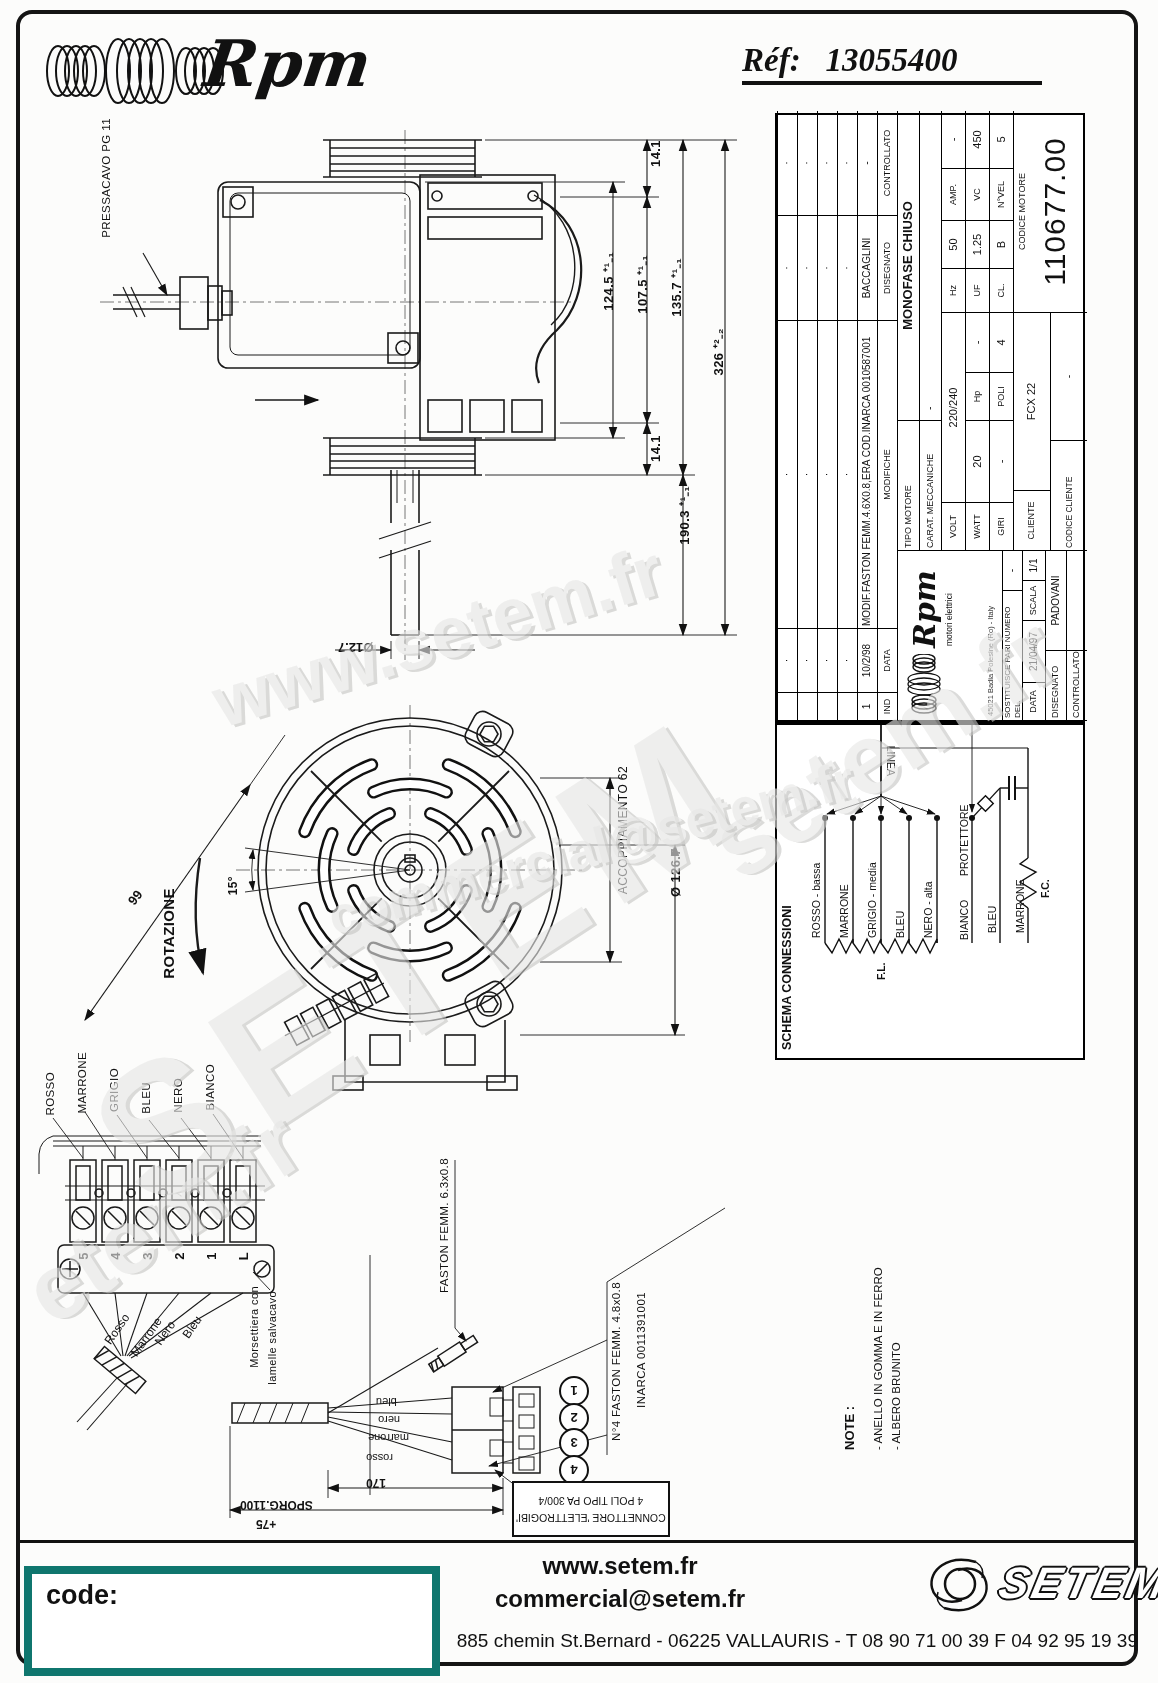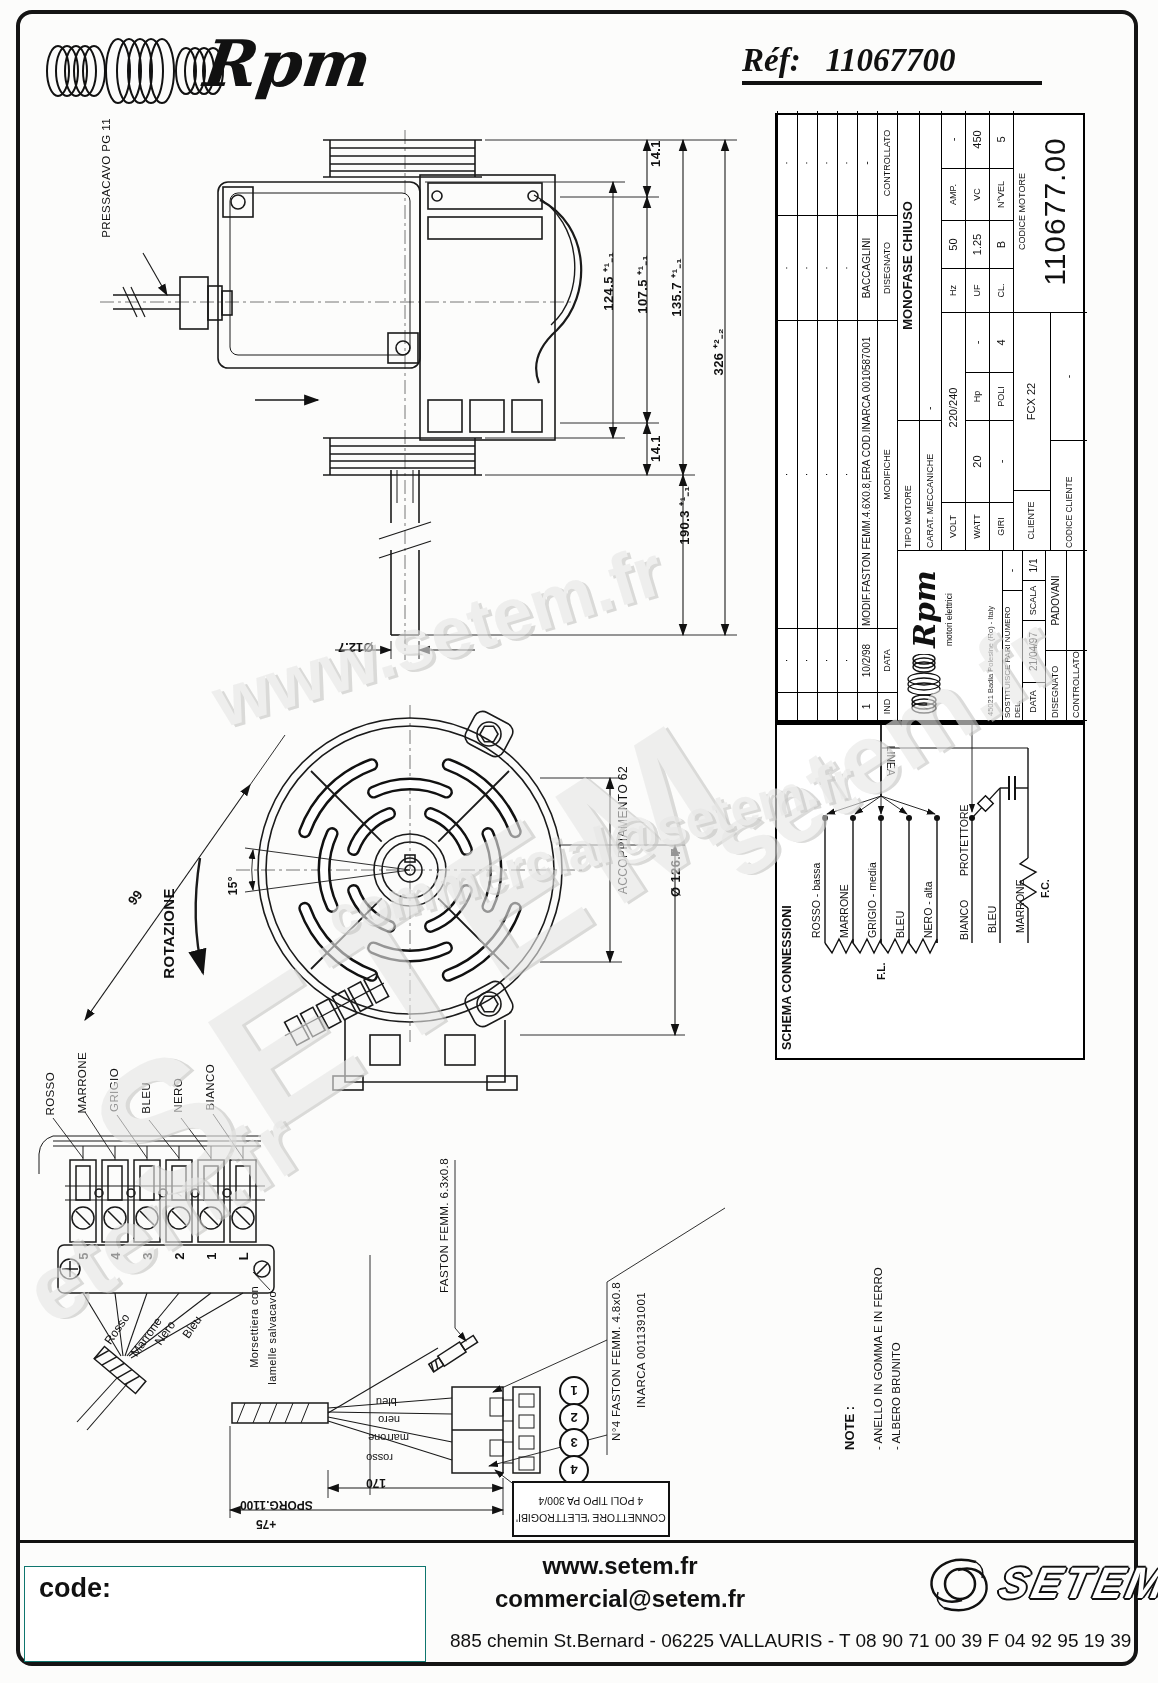--- a/index.html
+++ b/index.html
@@ -23,21 +23,21 @@
   .sm{font-size:9px;}
   .schemabox{width:337px;height:310px;border:2px solid #000;background:#fff;box-sizing:border-box;position:relative;}
   .schlab{position:absolute;font-size:10.5px;white-space:nowrap;color:#111;}
   .notebox{width:225px;height:100px;font-size:11.5px;line-height:1.6;}
   
   .pin{position:absolute;width:26px;height:26px;border:2px solid #111;border-radius:50%;display:flex;align-items:center;justify-content:center;font-size:13px;font-weight:bold;z-index:3;background:#fff;}
   
   .cbox{position:absolute;left:512px;top:1481px;width:154px;height:52px;border:2px solid #111;z-index:3;display:flex;align-items:center;justify-content:center;background:#fff;}
   .cboxin{transform:rotate(180deg);text-align:center;font-size:10.5px;line-height:1.6;white-space:nowrap;}
   
-  .codebox{position:absolute;left:24px;top:1566px;width:400px;height:94px;border:1px solid #0f766e;z-index:5;background:#fff;}
+  .codebox{position:absolute;left:24px;top:1566px;width:400px;height:94px;border:8px solid #0f766e;z-index:5;background:#fff;}
   .setemtxt{position:absolute;left:1000px;top:1558px;font-style:italic;font-weight:bold;font-size:44px;letter-spacing:3px;color:#fff;text-shadow:-2px 0 #111,2px 0 #111,0 -2px #111,0 2px #111,-1px -1px #111,1px 1px #111,1px -1px #111,-1px 1px #111;transform:skewX(-12deg);z-index:5;}
   .ftline{position:absolute;left:20px;top:1540px;width:1114px;border-top:3px solid #111;z-index:5;}
 </style>
 </head>
 <body>
 
 <div class="page">
   <div class="frame"></div>
 
   <svg style="left:34px;top:28px;" width="200" height="86" viewBox="0 0 200 86">
@@ -54,21 +54,21 @@
         <ellipse cx="128" cy="43" rx="12" ry="32"></ellipse>
       <ellipse cx="152" cy="43" rx="10" ry="23"></ellipse>
         <ellipse cx="161" cy="43" rx="10" ry="23"></ellipse>
         <ellipse cx="170" cy="43" rx="10" ry="23"></ellipse>
         <ellipse cx="179" cy="43" rx="10" ry="23"></ellipse>
     </g>
   </svg>
   <div class="brandtxt">Rpm</div>
   <div class="ref">
     <span>Réf:</span>&nbsp;&nbsp;
-    <span>11067700</span>
+    <span>13055400</span>
   </div>
 
   <div class="wm" style="left:205px;top:595px;font-size:72px;transform:rotate(-17deg);">www.setem.fr</div>
   <div class="wm" style="left:55px;top:855px;font-size:185px;letter-spacing:18px;transform:rotate(-33deg);">SETEM</div>
   <div class="wm" style="left:690px;top:690px;font-size:100px;transform:rotate(-33deg);">setem.fr</div>
   <div class="wm" style="left:320px;top:818px;font-size:52px;transform:rotate(-15deg);">commercial@setem.fr</div>
   <div class="wm" style="left:10px;top:1165px;font-size:92px;transform:rotate(-33deg);">etem.fr</div>
 
   <svg style="left:85px;top:105px;" width="680" height="575" viewBox="0 0 680 575">
     <defs>
@@ -633,21 +633,21 @@
       <div class="schlab" style="left:160px;top:262px;font-weight:bold;">F.C.</div>
     </div>
   </div>
 
   <div class="ftline"></div>
   <div class="codebox">
     <div style="position:absolute;left:14px;top:6px;font-size:27px;font-weight:bold;">code:</div>
   </div>
   <div class="lab b" style="left:460px;top:1552px;width:320px;text-align:center;font-size:24px;z-index:5;">www.setem.fr</div>
   <div class="lab b" style="left:460px;top:1585px;width:320px;text-align:center;font-size:24px;z-index:5;">commercial@setem.fr</div>
-  <div class="lab" style="left:450px;top:1630px;width:688px;text-align:left;font-size:19px;z-index:5;">885 chemin St.Bernard  -  06225 VALLAURIS  -  T 08 90 71 00 39   F 04 92 95 19 39</div>
+  <div class="lab" style="left:450px;top:1630px;width:688px;text-align:right;font-size:19px;z-index:5;">885 chemin St.Bernard  -  06225 VALLAURIS  -  T 08 90 71 00 39   F 04 92 95 19 39</div>
   <svg style="left:918px;top:1544px;z-index:5;" width="80" height="84" viewBox="0 0 80 84">
     <g stroke="#111" fill="none" stroke-width="2.5">
       <circle cx="42" cy="40" r="15"></circle>
       <path d="M58,18 C30,10 10,26 14,44 C17,57 32,60 44,56"></path>
       <path d="M26,64 C54,72 72,56 68,38 C65,26 52,22 40,26"></path>
       <path d="M58,18 C64,22 66,28 64,34" stroke-width="1.5"></path>
       <path d="M26,64 C20,60 18,54 20,48" stroke-width="1.5"></path>
     </g>
   </svg>
   <div class="setemtxt">SETEM</div>

